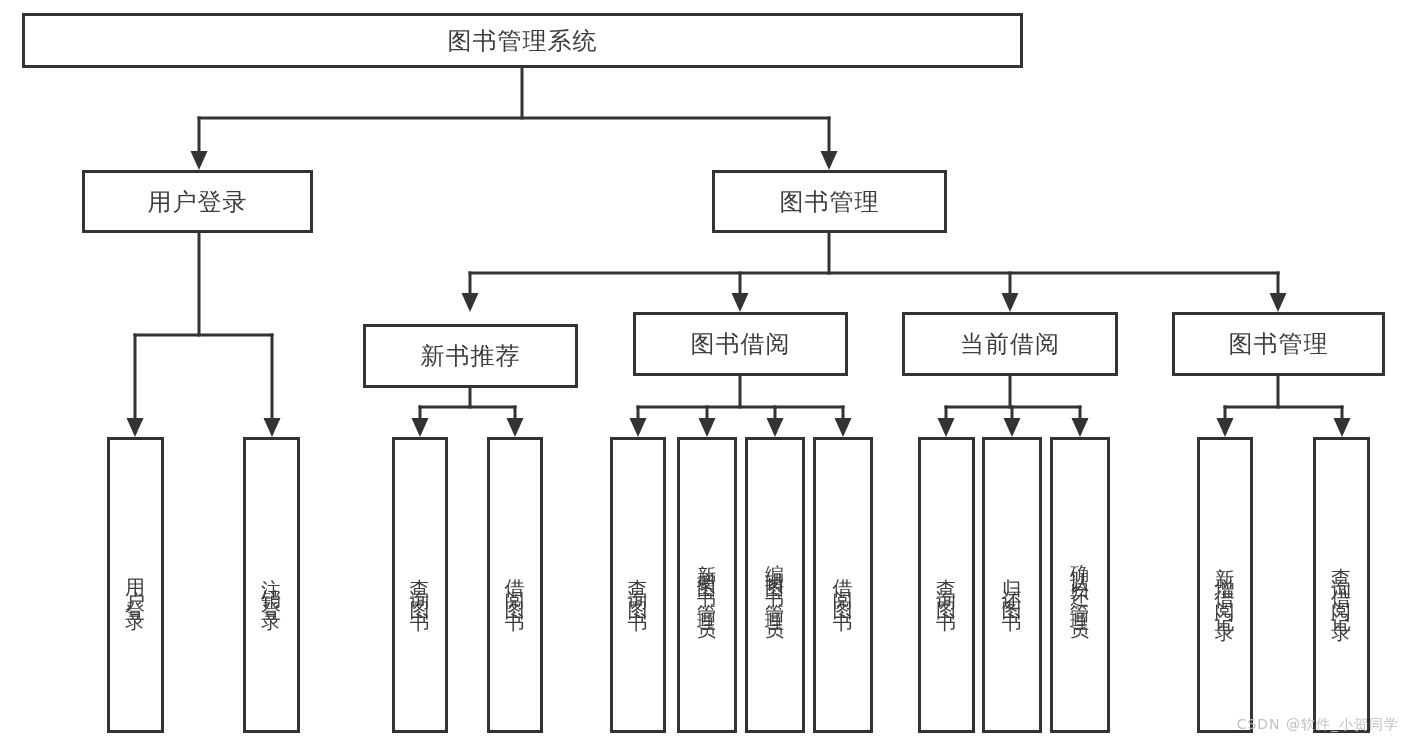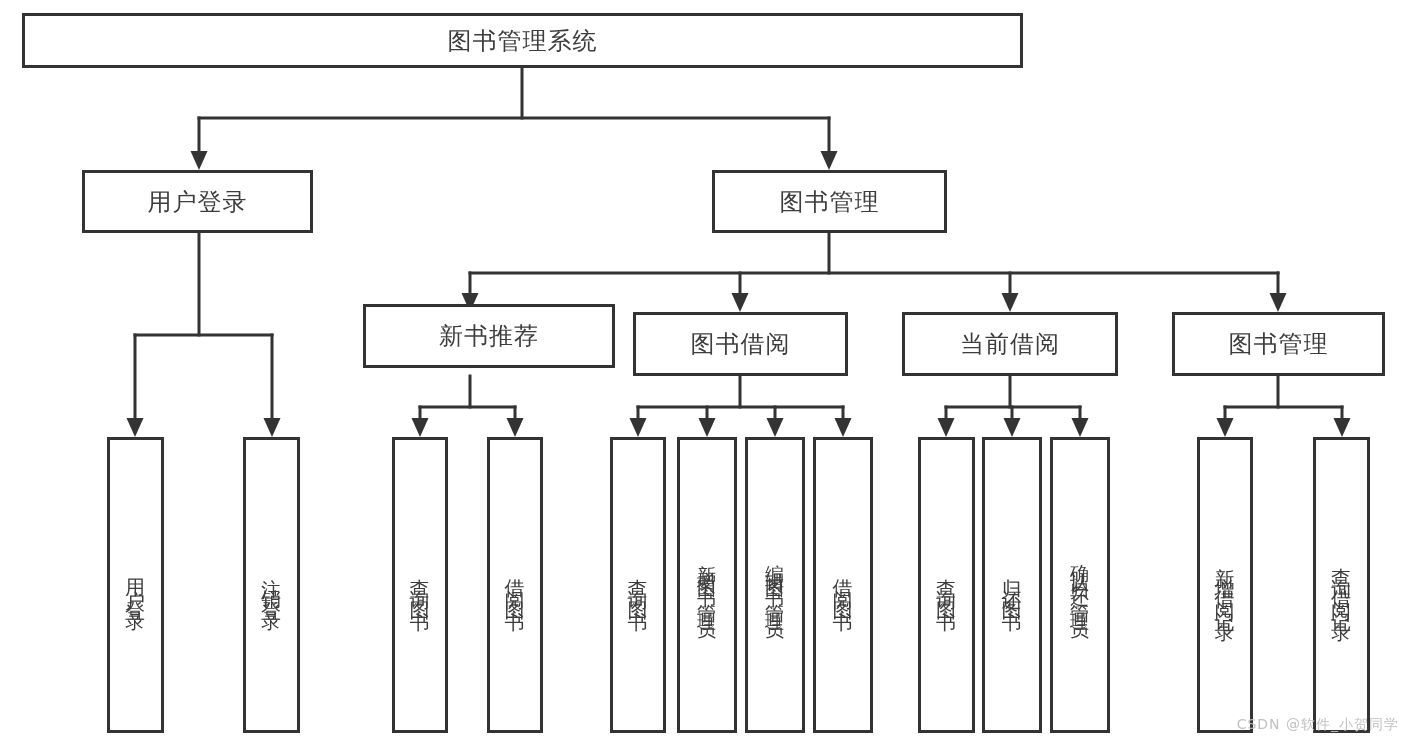--- a/index.html
+++ b/index.html
@@ -123,21 +123,21 @@
     <span>图书管理系统</span>
   </div>
 
   <div class="node h" style="left:82px;top:170px;width:231px;height:63px">
     <span>用户登录</span>
   </div>
   <div class="node h" style="left:712px;top:170px;width:235px;height:63px">
     <span>图书管理</span>
   </div>
 
-  <div class="node h" style="left:363px;top:304px;width:252px;height:64px">
+  <div class="node h" style="left:363px;top:324px;width:215px;height:64px">
     <span>新书推荐</span>
   </div>
   <div class="node h" style="left:633px;top:312px;width:215px;height:64px">
     <span>图书借阅</span>
   </div>
   <div class="node h" style="left:902px;top:312px;width:216px;height:64px">
     <span>当前借阅</span>
   </div>
   <div class="node h" style="left:1172px;top:312px;width:213px;height:64px">
     <span>图书管理</span>

